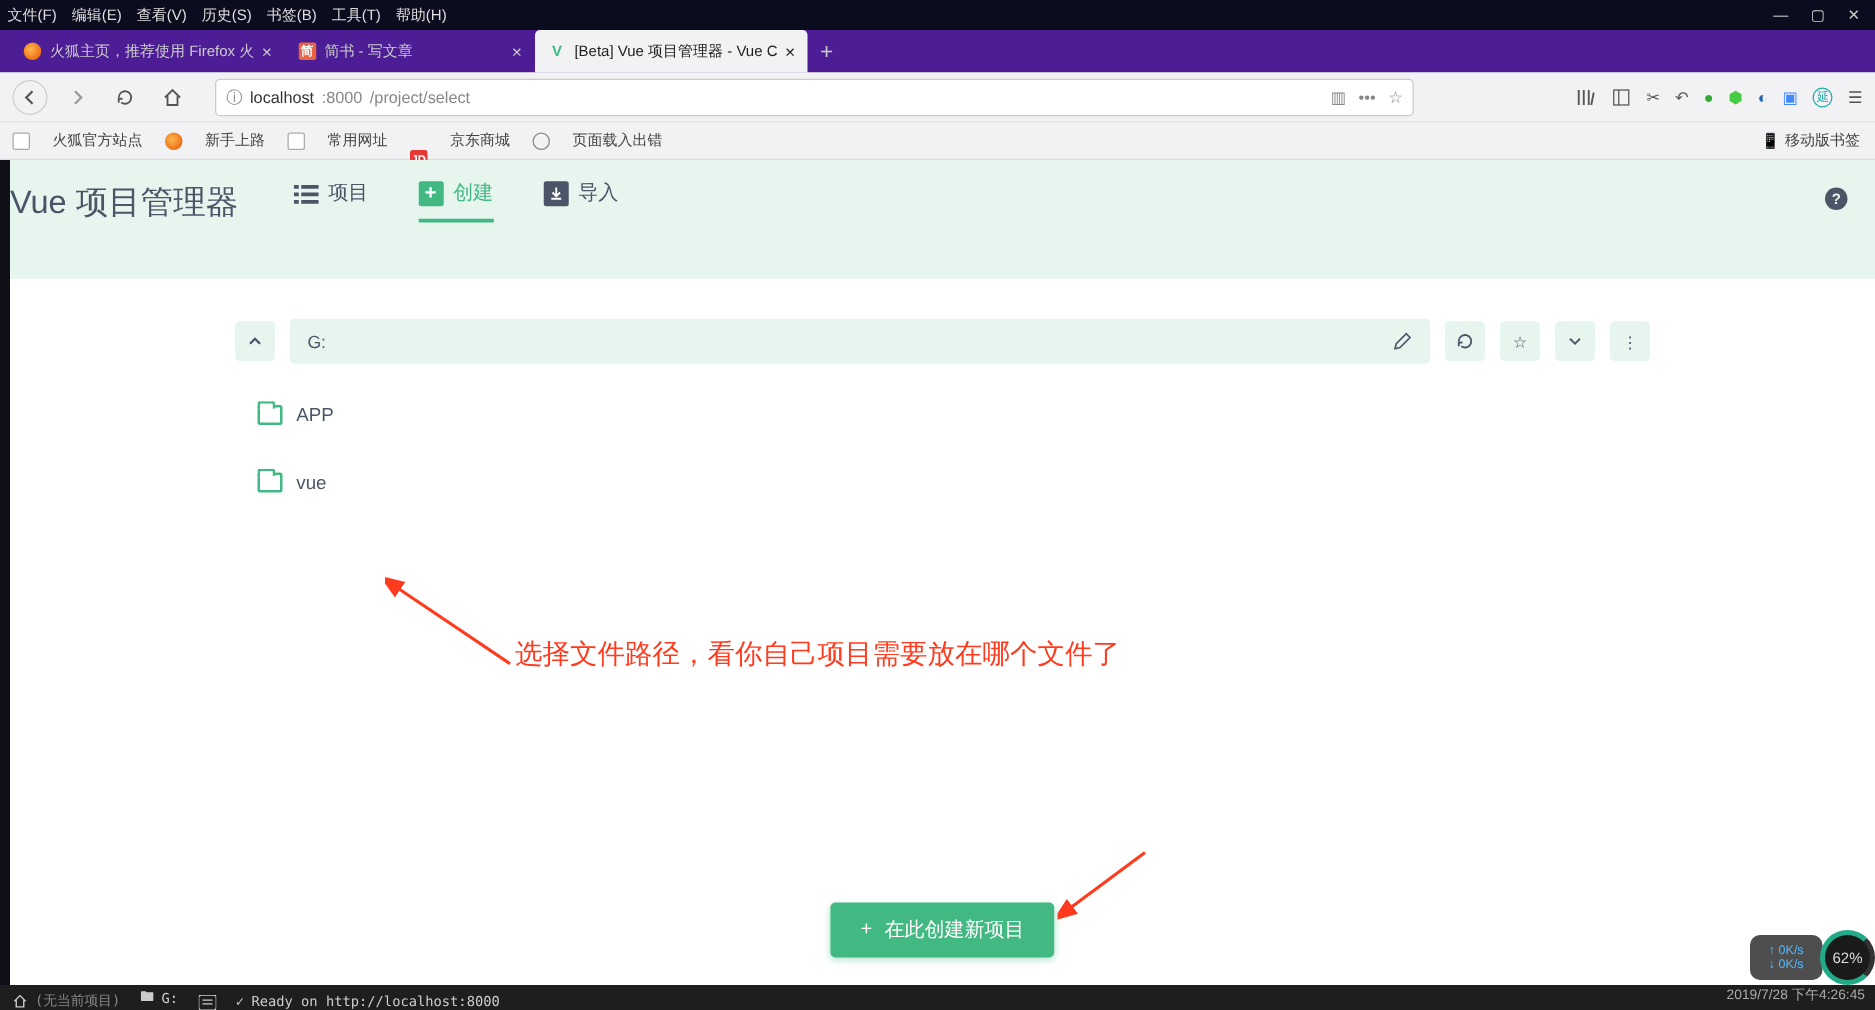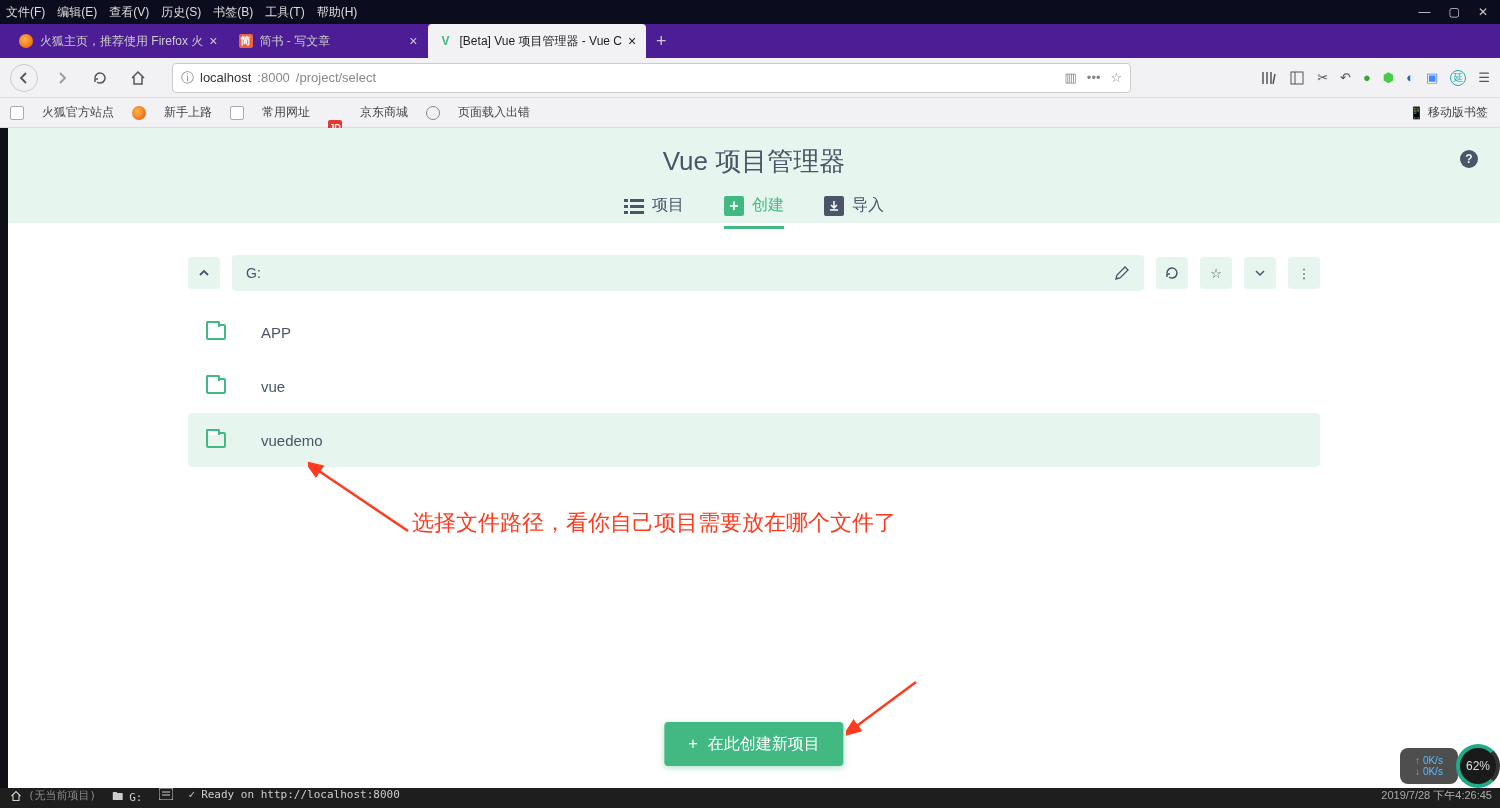--- a/index.html
+++ b/index.html
@@ -41,54 +41,54 @@
     .bm-folder { width:14px;height:14px;border:1px solid #aaa;border-radius:2px;background:#fff; }
     .jd-icon { width:14px;height:14px;background:#e53935;border-radius:2px;color:#fff;display:flex;align-items:center;justify-content:center;font-size:9px;font-weight:bold;margin-top:28px; }
     .globe-icon { width:14px;height:14px;border:1px solid #888;border-radius:50%; }
     .bm-right { position: absolute; right: 12px; display: flex; align-items: center; gap: 4px; }
 
     
     .page { position: absolute; top: 128px; left: 8px; right: 0; bottom: 20px; background: #fff; overflow: hidden; }
     .page-left-stripe { position:absolute; left:0; top:128px; width:8px; bottom:20px; background:#0f1017; }
 
     
-    .vue-header { background: #e6f5ee; height: 95px; display: flex; flex-direction: column; align-items: center; position: relative; }
+    .vue-header { background: #e6f5ee; height: 95px; display: flex; flex-direction: row; align-items: flex-start; position: relative; gap: 44px; }
     .vue-title { font-size: 26px; color: #4a5568; padding-top: 16px; font-weight: 400; }
     .help-icon { position: absolute; right: 22px; top: 22px; width: 18px; height: 18px; border-radius: 50%; background: #4a5568; color: #e6f5ee; display: flex; align-items: center; justify-content: center; font-size: 12px; font-weight: bold; }
     .vue-tabs { display: flex; gap: 40px; margin-top: 16px; align-items: center; }
     .vue-tab { display: flex; align-items: center; gap: 8px; font-size: 16px; color: #4a5568; padding-bottom: 10px; border-bottom: 3px solid transparent; }
     .vue-tab.active { border-bottom-color: #42b983; }
     .vue-tab.active .tab-icon-box { background: #42b983; }
     .vue-tab.active .tab-label { color: #42b983; }
     .tab-icon-lines { color:#4a5568; }
     .tab-icon-box { width:20px;height:20px;background:#4a5568;border-radius:2px;color:#fff;display:flex;align-items:center;justify-content:center;font-weight:bold; }
 
     
     .file-toolbar { display:flex; gap:12px; margin: 32px 180px 0 180px; align-items:center; }
     .tb-btn { width:32px;height:32px;background:#e6f5ee;border-radius:4px;display:flex;align-items:center;justify-content:center;color:#4a5568; }
     .path-box { flex:1; height:36px; background:#e6f5ee; border-radius:4px; display:flex; align-items:center; padding: 0 14px; color:#4a5568; font-size:14px; }
     .path-box .edit { margin-left:auto; color:#4a5568; }
 
     
     .file-list { margin: 14px 180px 0 180px; }
-    .file-row { display:flex; align-items:center; height:54px; padding: 0 18px; color:#4a5568; font-size:15px; gap: 35px; border-radius:4px; }
+    .file-row { display:flex; align-items:center; height:54px; padding: 0 18px; color:#4a5568; font-size:15px; gap: 11px; border-radius:4px; }
     .file-row.highlight { background:#e6f5ee; }
     .folder-icon { width:20px;height:16px;border:2px solid #42b983;border-radius:2px;position:relative; }
     .folder-icon::before { content:''; position:absolute; top:-5px; left:-2px; width:10px; height:4px; background:#fff; border:2px solid #42b983; border-bottom:none; border-radius:2px 2px 0 0; }
 
     
     .annotation-text { position:absolute; left:404px; top:380px; color:#ff3b1f; font-size:22px; }
     .arrow1 { position:absolute; left:300px; top:333px; }
     .arrow2 { position:absolute; left:838px; top:548px; }
 
     
     .create-btn { position:absolute; left:50%; transform:translateX(-50%); bottom: 22px; background:#42b983; color:#fff; height:44px; padding: 0 24px; border-radius:4px; display:flex; align-items:center; gap:10px; font-size:16px; box-shadow: 0 2px 6px rgba(66,185,131,0.4); }
 
     
-    .vue-status { position:absolute; bottom:0; left:0; right:0; height:20px; background:#1e1e1e; color:#ccc; font-size:11px; display:flex; align-items:flex-start; padding:0 10px; gap:16px; font-family: Consolas, monospace; }
+    .vue-status { position:absolute; bottom:0; left:0; right:0; height:20px; background:#1e1e1e; color:#ccc; font-size:11px; display:flex; align-items:flex-end; padding:0 10px; gap:16px; font-family: Consolas, monospace; }
     .vue-status .seg { display:flex; align-items:center; gap:6px; }
 
     
     .tray { position:absolute; bottom:0; right:0; height:20px; display:flex; align-items:flex-end; gap:25px; color:#aaa; font-size:11px; padding: 0 8px; z-index:5;flex-direction:column; }
     .net-widget { position:absolute; right:42px; bottom:24px; width:58px; height:36px; background:#222c; border-radius:8px; color:#6cf; font-size:10px; display:flex; flex-direction:column; align-items:center; justify-content:center; z-index:6; }
     .cpu-ring { position:absolute; right:0px; bottom:20px; width:44px; height:44px; border-radius:50%; border:4px solid #2a8; border-right-color:#333; display:flex; align-items:center; justify-content:center; color:#ddd; font-size:12px; z-index:6; background: #1a1a1a; }
     svg { display:block; }
   </style>
 </head>
 <body>
@@ -283,24 +283,20 @@
 
   <div class="file-list">
     <div class="file-row">
       <span class="folder-icon"></span>
       <span>APP</span>
     </div>
     <div class="file-row">
       <span class="folder-icon"></span>
       <span>vue</span>
     </div>
-    <div class="file-row highlight">
-      <span class="folder-icon"></span>
-      <span>vuedemo</span>
-    </div>
   </div>
 
   <svg class="arrow1" width="110" height="80">
     <defs>
         <marker id="ah1" markerWidth="10" markerHeight="10" refX="2" refY="3" orient="auto">
           <path d="M0,0 L0,6 L8,3 z" fill="#ff3b1f"></path>
         </marker>
       </defs>
     <line x1="100" y1="70" x2="8" y2="8" stroke="#ff3b1f" stroke-width="2.5" marker-end="url(#ah1)"></line>
   </svg>

